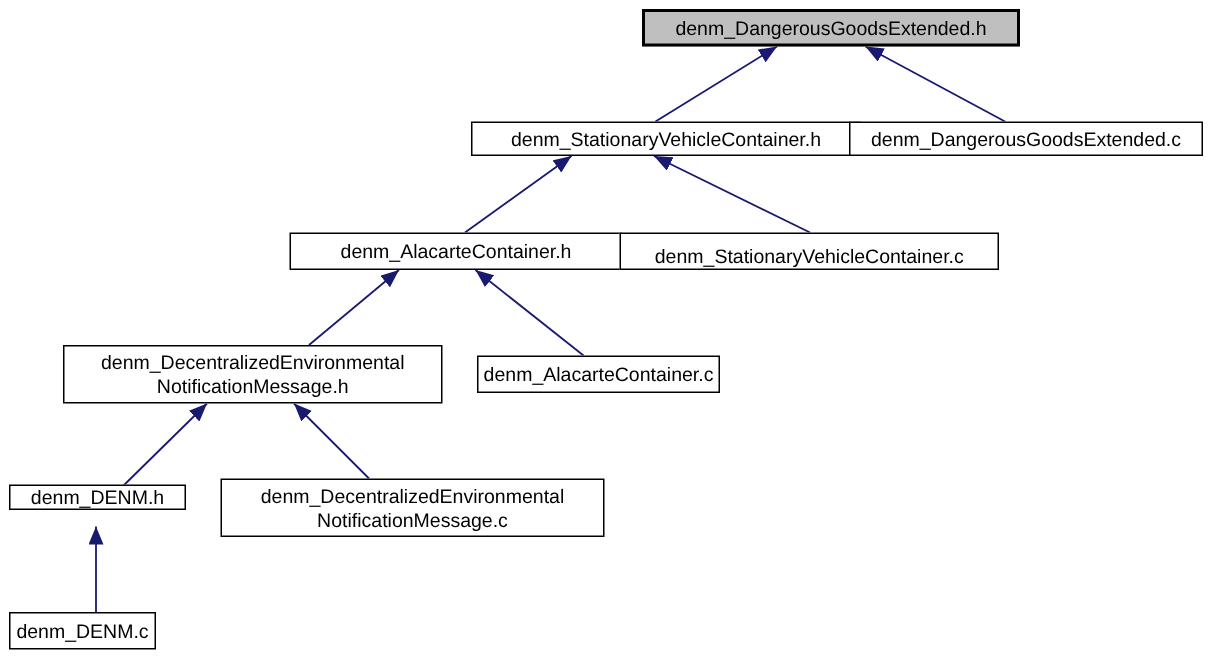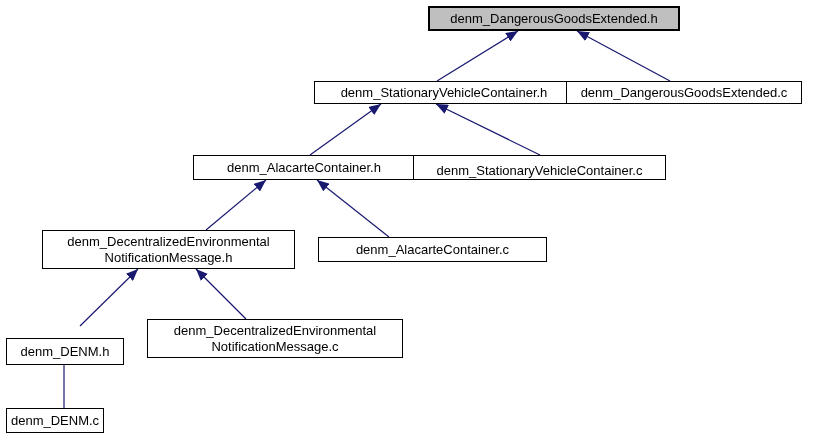--- a/index.html
+++ b/index.html
@@ -102,25 +102,25 @@
 
   <div class="node" style="left:413px; top:155px; width:253px; height:25px;align-items:flex-end;">
     <span class="node-label">denm_StationaryVehicleContainer.c</span>
   </div>
 
   <div class="node" style="left:42px; top:230px; width:253px; height:39px;">
     <span class="node-label">denm_DecentralizedEnvironmental
 NotificationMessage.h</span>
   </div>
 
-  <div class="node" style="left:318px; top:237px; width:229px; height:25px;">
+  <div class="node" style="left:318px; top:237px; width:162px; height:25px;">
     <span class="node-label">denm_AlacarteContainer.c</span>
   </div>
 
-  <div class="node" style="left:6px; top:338px; width:118px; height:27px;">
+  <div class="node" style="left:6px; top:323px; width:118px; height:17px;">
     <span class="node-label">denm_DENM.h</span>
   </div>
 
   <div class="node" style="left:147px; top:319px; width:256px; height:39px;">
     <span class="node-label">denm_DecentralizedEnvironmental
 NotificationMessage.c</span>
   </div>
 
   <div class="node" style="left:6px; top:408px; width:98px; height:25px;">
     <span class="node-label">denm_DENM.c</span>

